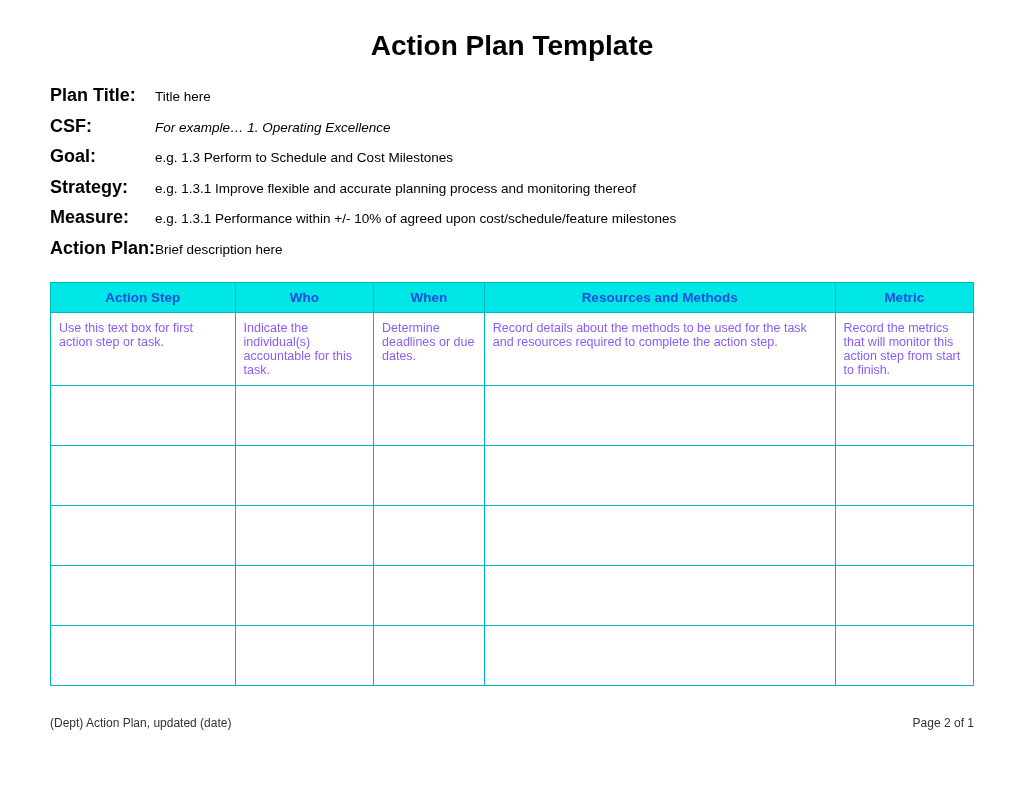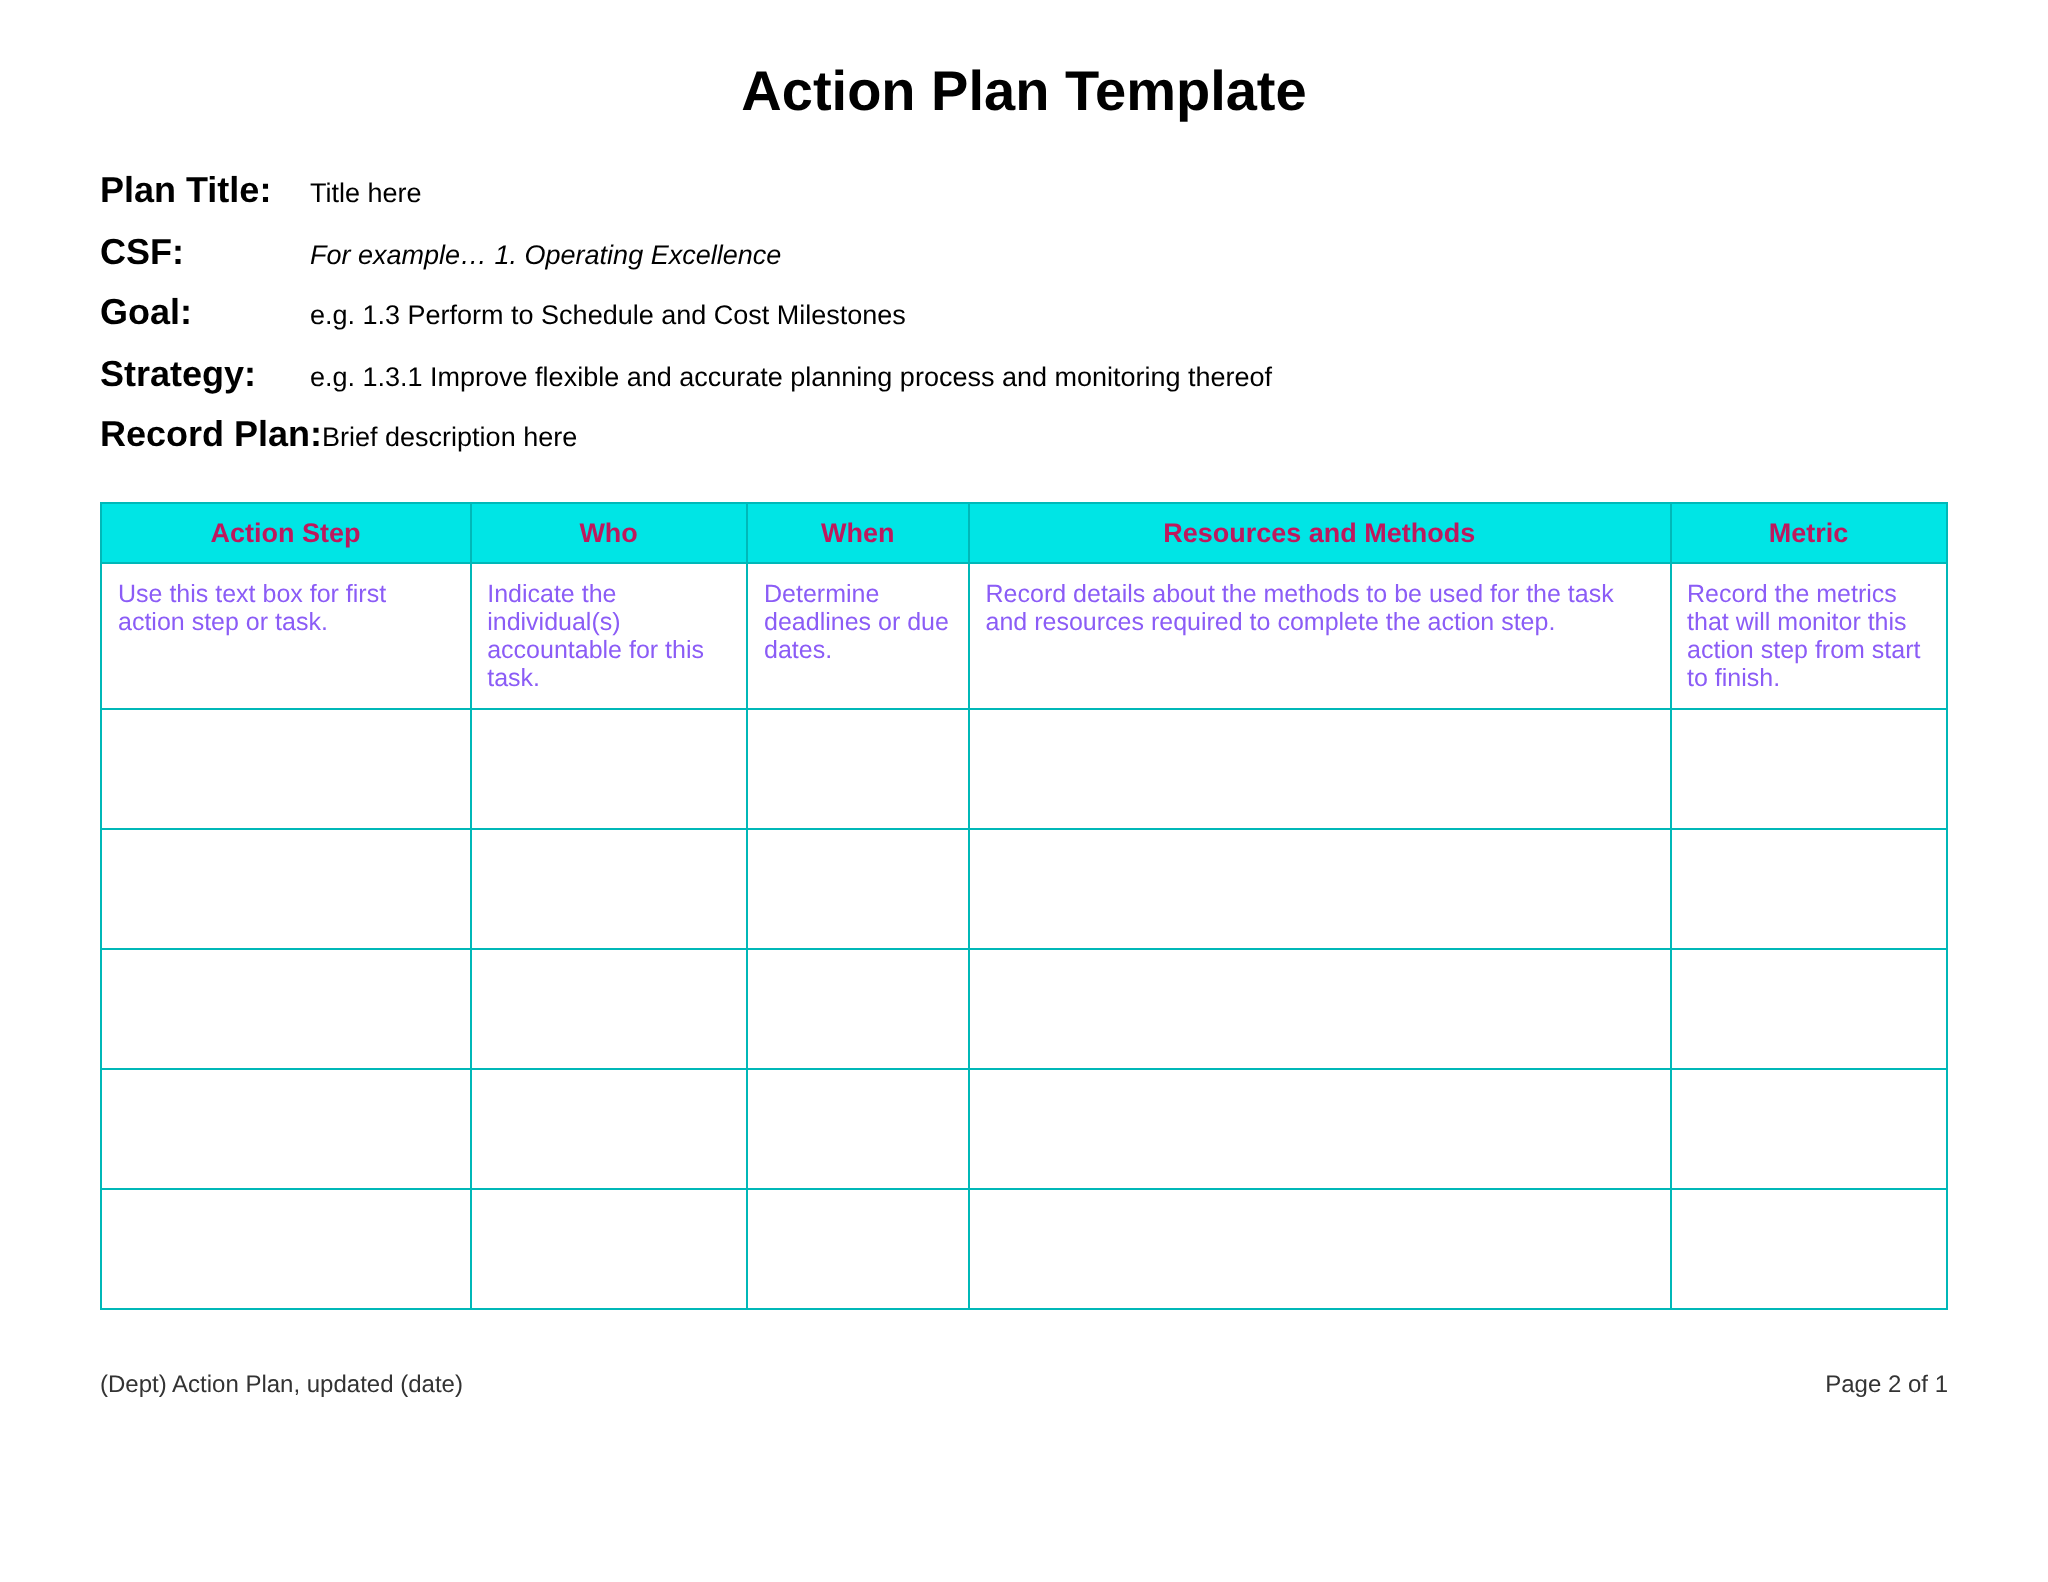--- a/index.html
+++ b/index.html
@@ -61,21 +61,21 @@
       border: 1.5px solid #00b8b8;
     }
 
     table thead tr th {
       background-color: #00e5e5;
       border: 1.5px solid #00b8b8;
       padding: 7px 10px;
       font-weight: bold;
       font-size: 13.5px;
       text-align: center;
-      color: #be185d;
+      color: #1d4ed8;
     }
 
     table tbody tr td {
       border: 1.5px solid #00b8b8;
       padding: 6px 8px;
       vertical-align: top;
       font-size: 12.5px;
       color: #8b5cf6;
       height: 60px;
     }
@@ -119,21 +119,25 @@
   </div>
   <div class="meta-row">
     <span class="meta-label">Goal:</span>
     <span class="meta-value">e.g.  1.3  Perform to Schedule and Cost Milestones</span>
   </div>
   <div class="meta-row">
     <span class="meta-label">Strategy:</span>
     <span class="meta-value">e.g.  1.3.1  Improve flexible and accurate planning process and monitoring thereof</span>
   </div>
   <div class="meta-row">
-    <span class="meta-label">Record Plan:</span>
+    <span class="meta-label">Measure:</span>
+    <span class="meta-value">e.g.  1.3.1  Performance within +/- 10% of agreed upon cost/schedule/feature milestones</span>
+  </div>
+  <div class="meta-row">
+    <span class="meta-label">Action Plan:</span>
     <span class="meta-value">Brief description here</span>
   </div>
 </div>
 
 <div class="table-container">
   <table>
     <thead>
       <tr>
         <th class="col-action">Action Step</th>
         <th class="col-who">Who</th>

